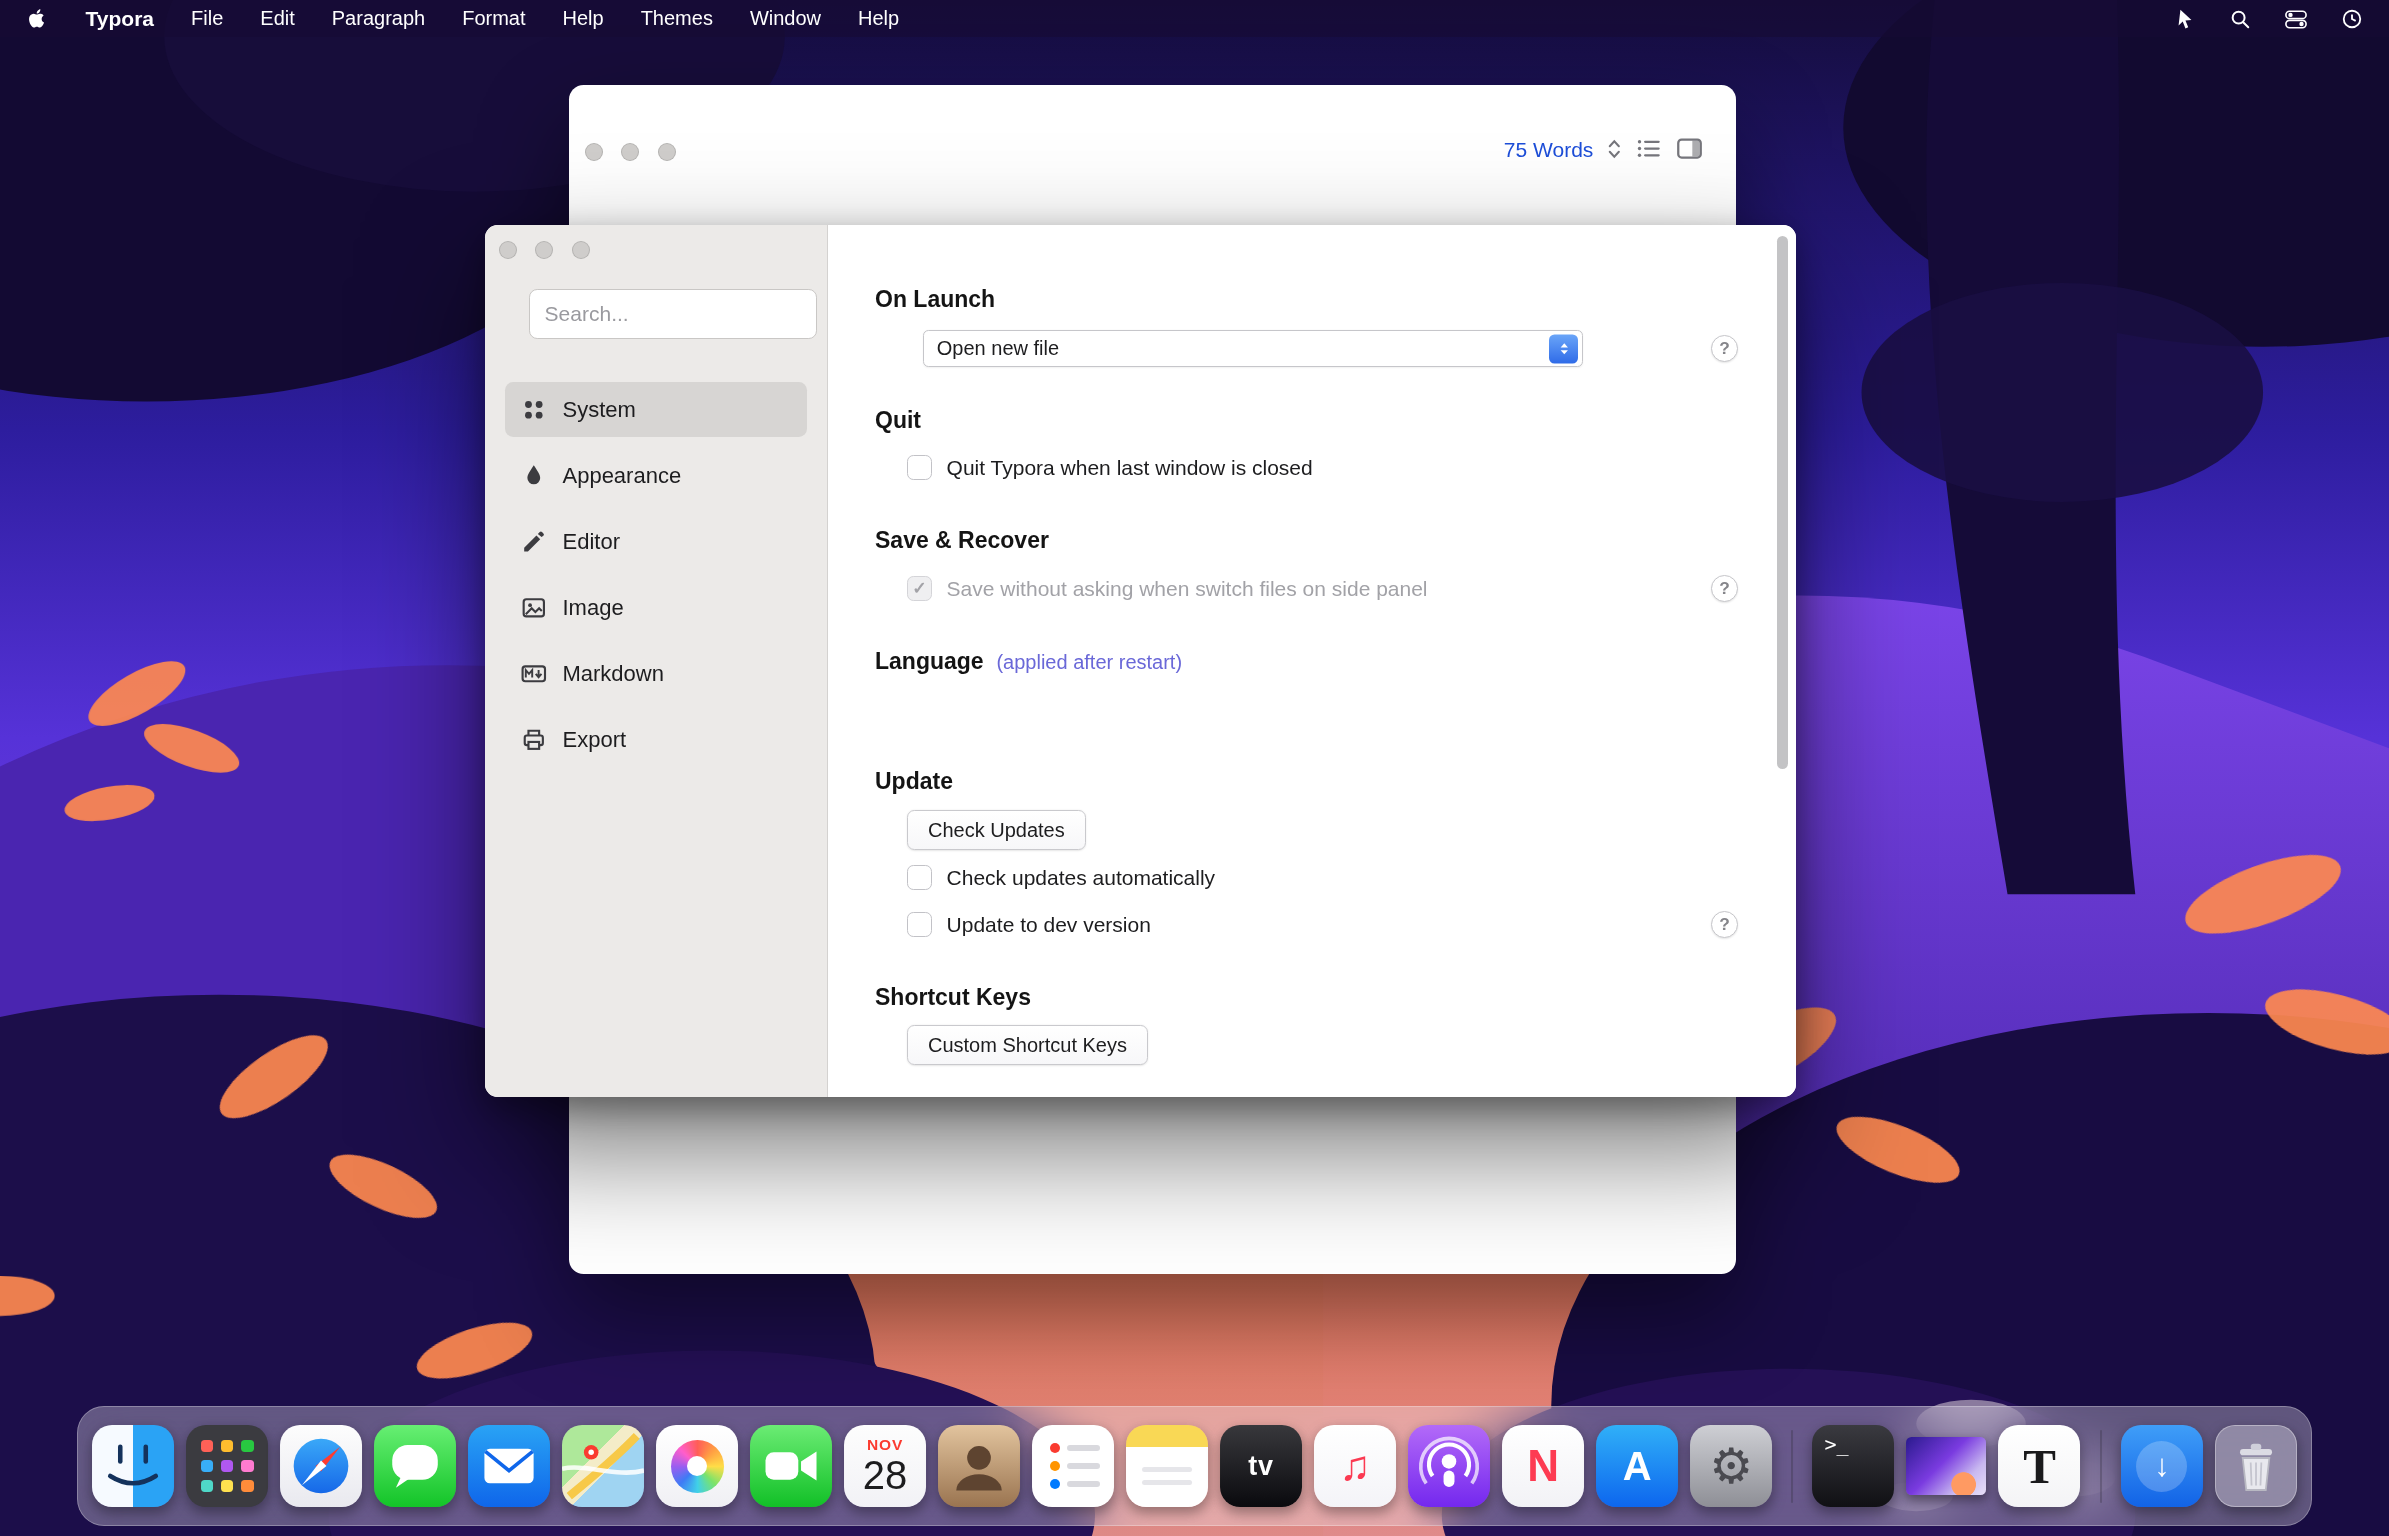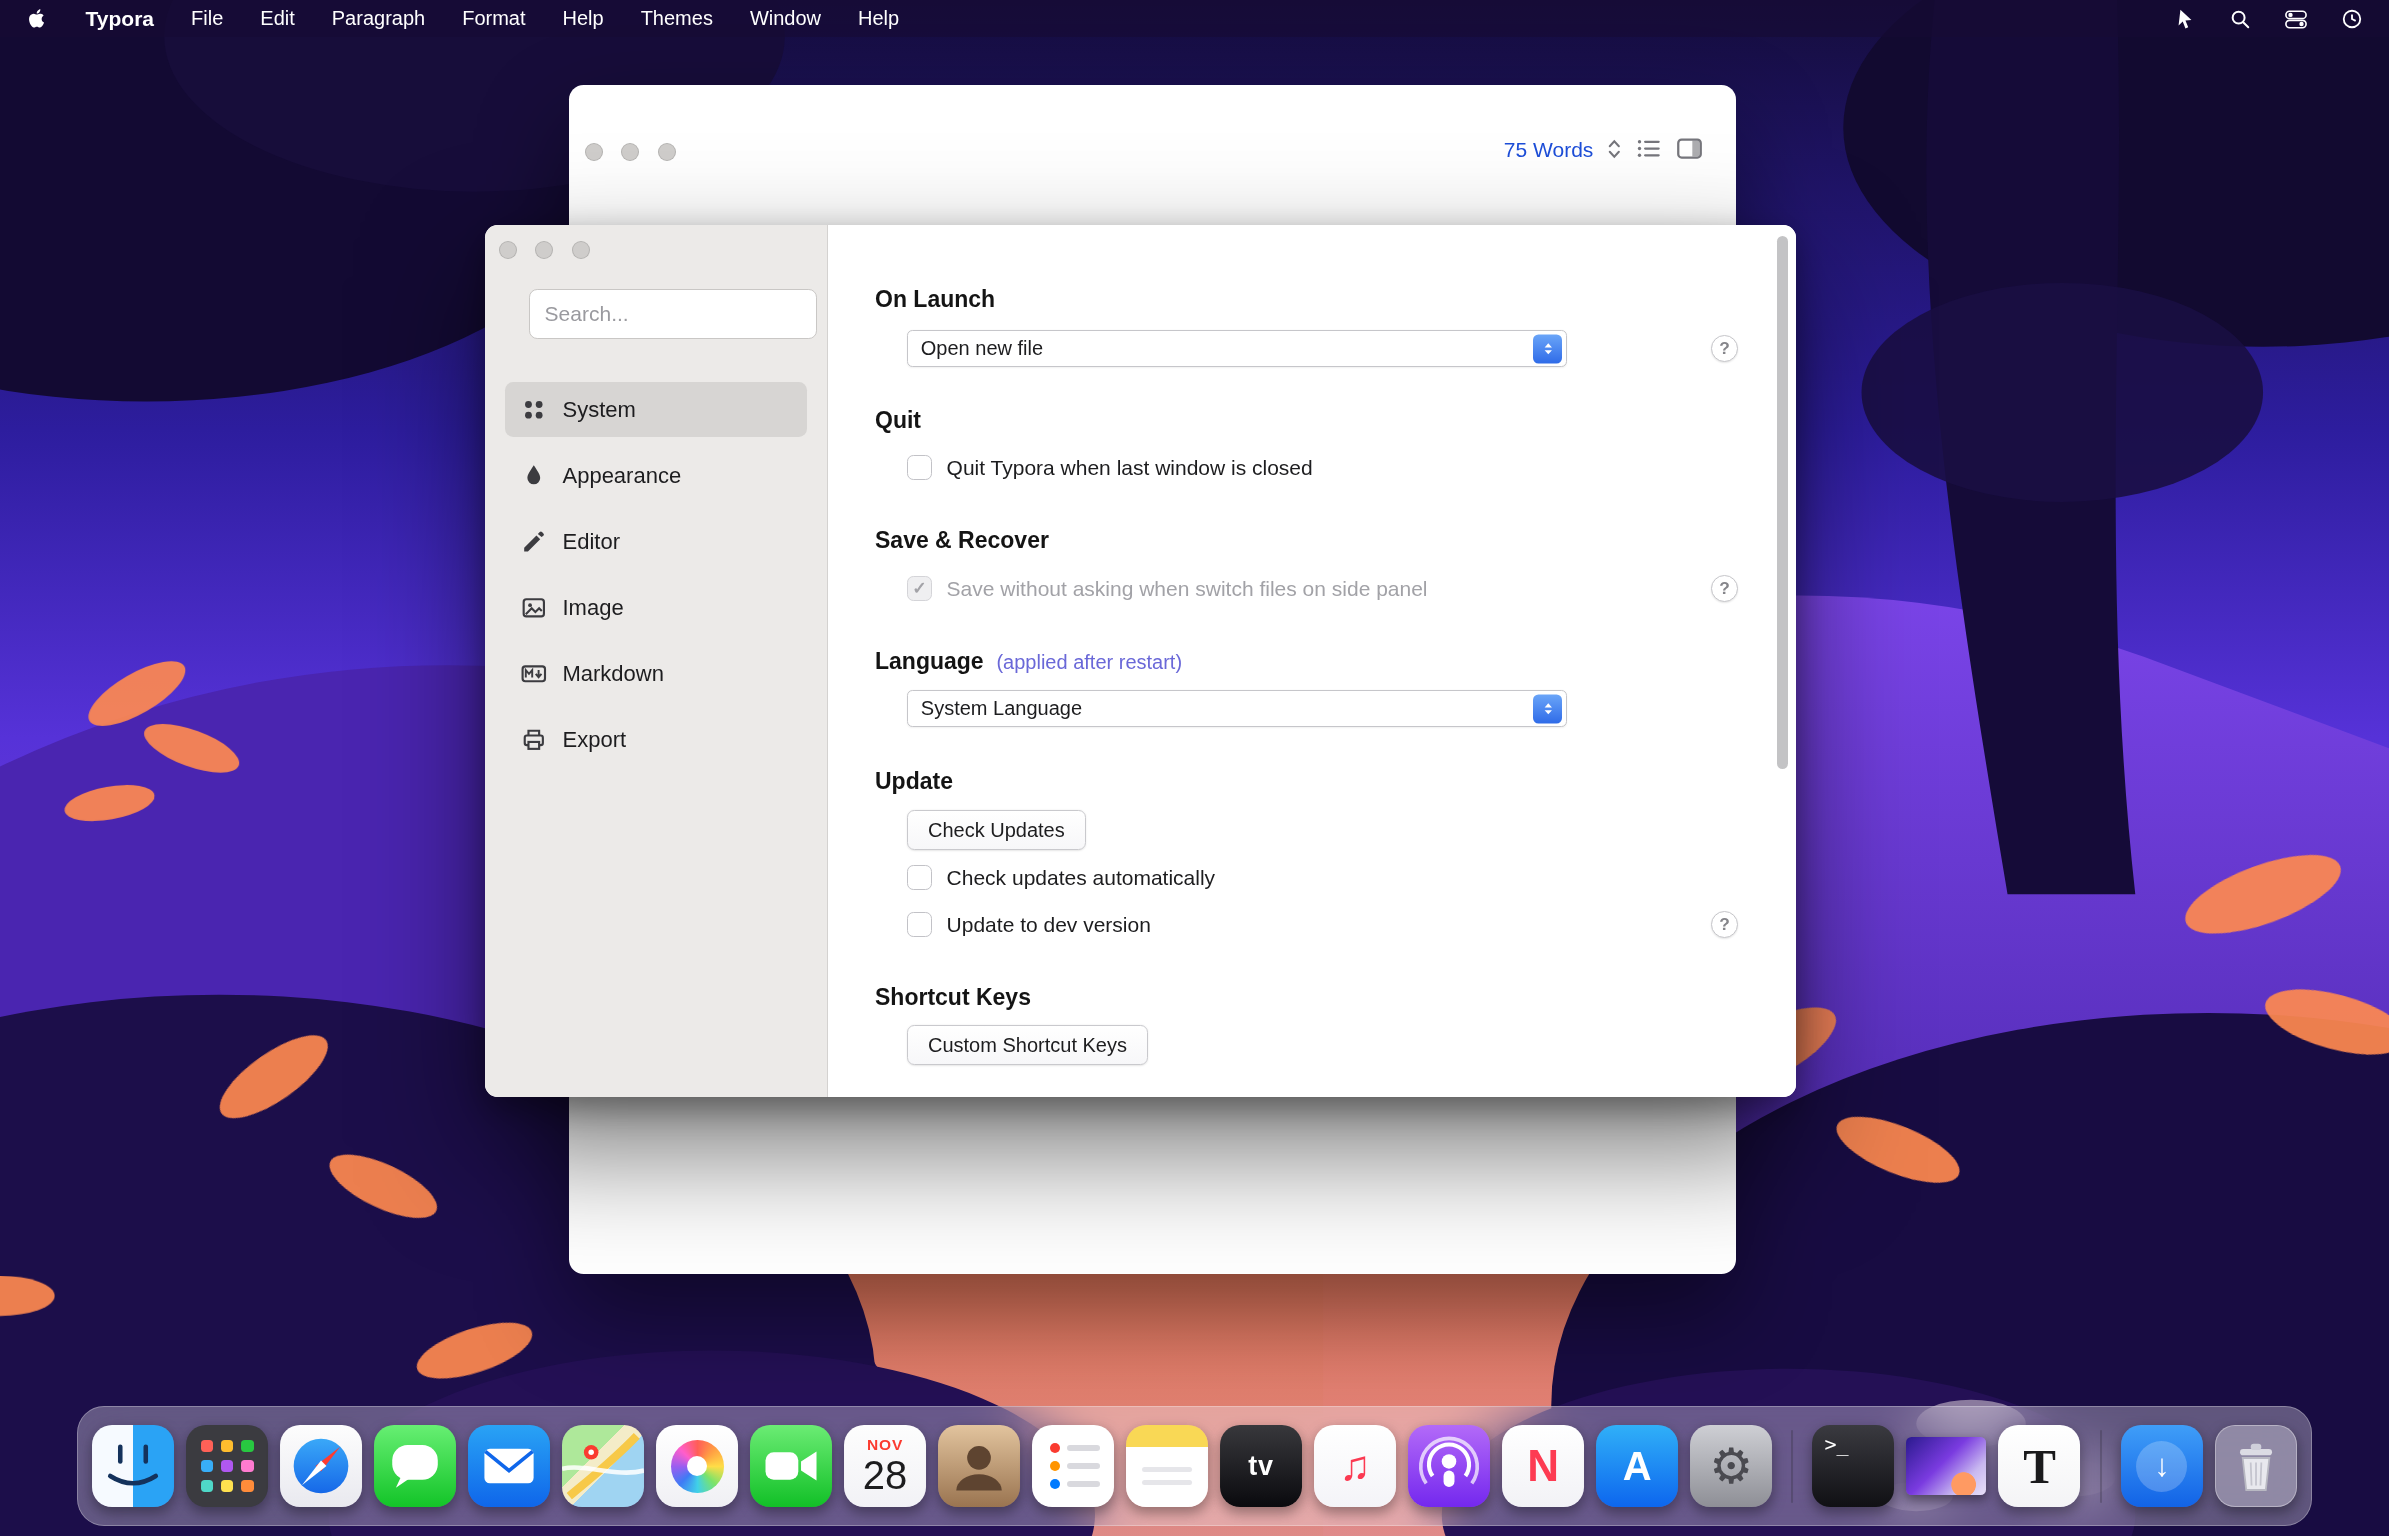--- a/index.html
+++ b/index.html
@@ -40,21 +40,21 @@
   .sb-item{height:55px;border-radius:8.2px;display:flex;align-items:center;gap:15.5px;padding:0 16.4px;margin-bottom:11px;
     font-size:22px;color:#1d1d1f;}
   .sb-item.selected{background:#d7d5d3;}
   .sb-icon{width:25.6px;height:25.6px;flex:none;display:flex;}
 
   
   .prefs-panel{position:absolute;left:343px;top:0;right:0;bottom:0;background:#fff;border-radius:0 12.8px 12.8px 0;}
   .sec-title{position:absolute;left:47px;font-size:23px;font-weight:700;color:#141414;white-space:nowrap;}
   .lang-note{font-size:20px;color:#6a68d8;font-weight:400;margin-left:12.8px;}
   .select{position:absolute;height:37px;background:#fff;border:0.9px solid #c6c6ca;border-radius:5.5px;display:flex;
-    align-items:center;padding:0 46px 0 12.8px;font-size:20px;color:#1d1d1f;box-shadow:0 0.9px 1.8px rgba(0,0,0,0.06);}
+    align-items:center;padding:0 46px 0 12.8px;font-size:20px;color:#1d1d1f;box-shadow:0 0.9px 1.8px rgba(0,0,0,0.06);margin-left:16px;}
   .stepper{position:absolute;right:3.7px;top:50%;transform:translateY(-50%);width:29px;height:29px;border-radius:5.5px;
     background:linear-gradient(180deg,#6aa5f8,#2f6be8);display:flex;align-items:center;justify-content:center;}
   .btn{position:absolute;height:40px;padding:0 20px;background:linear-gradient(180deg,#ffffff,#f7f7f9);
     border:0.9px solid #c9c9cd;border-radius:7.3px;font-size:20px;color:#1d1d1f;display:flex;align-items:center;
     box-shadow:0 0.9px 1.8px rgba(0,0,0,0.10);font-family:"Liberation Sans",sans-serif;}
   .cb-row{position:absolute;display:flex;align-items:center;gap:14.6px;height:25.6px;}
   .cb{width:25px;height:25px;border:1.4px solid #c2c2c7;border-radius:6.4px;background:#fff;flex:none;
     display:flex;align-items:center;justify-content:center;font-size:17.3px;font-weight:700;color:transparent;}
   .cb.checked{color:#a3a3a8;background:#efeff1;border-color:#d4d4d8;}
   .cb.checked::after{content:"✓";}
@@ -350,29 +350,20 @@
     <div class="cb-row disabled" style="left:79px;top:351px;">
       <span class="cb checked"></span>
       <span class="cb-label">Save without asking when switch files on side panel</span>
     </div>
     <div class="help" style="left:883px;top:350px;">?</div>
 
     <div class="sec-title" style="top:423px;display:flex;align-items:baseline;">
       <span>Language</span>
       <span class="lang-note">(applied after restart)</span>
     </div>
-    <div class="select" style="left:79px;top:465px;width:660px;">
-      <span>System Language</span>
-      <span class="stepper">
-        <svg viewBox="0 0 16 16" width="14.6" height="14.6">
-            <path d="M8,2 L12,6.5 L4,6.5 Z" fill="#fff"></path>
-            <path d="M8,14 L4,9.5 L12,9.5 Z" fill="#fff"></path>
-          </svg>
-      </span>
-    </div>
 
     <div class="sec-title" style="top:543px;">Update</div>
     <div class="btn" style="left:79px;top:585px;">Check Updates</div>
     <div class="cb-row" style="left:79px;top:640px;">
       <span class="cb"></span>
       <span class="cb-label">Check updates automatically</span>
     </div>
     <div class="cb-row" style="left:79px;top:687px;">
       <span class="cb"></span>
       <span class="cb-label">Update to dev version</span>

